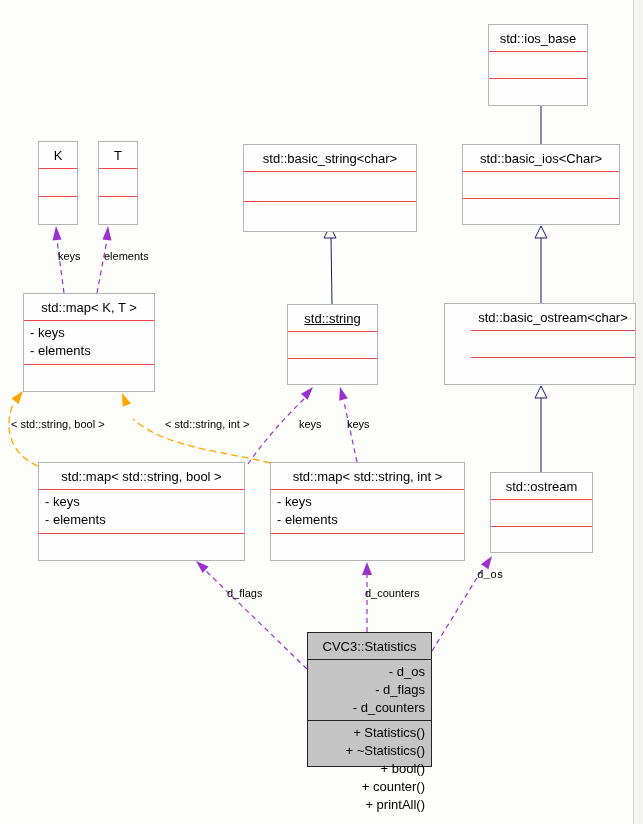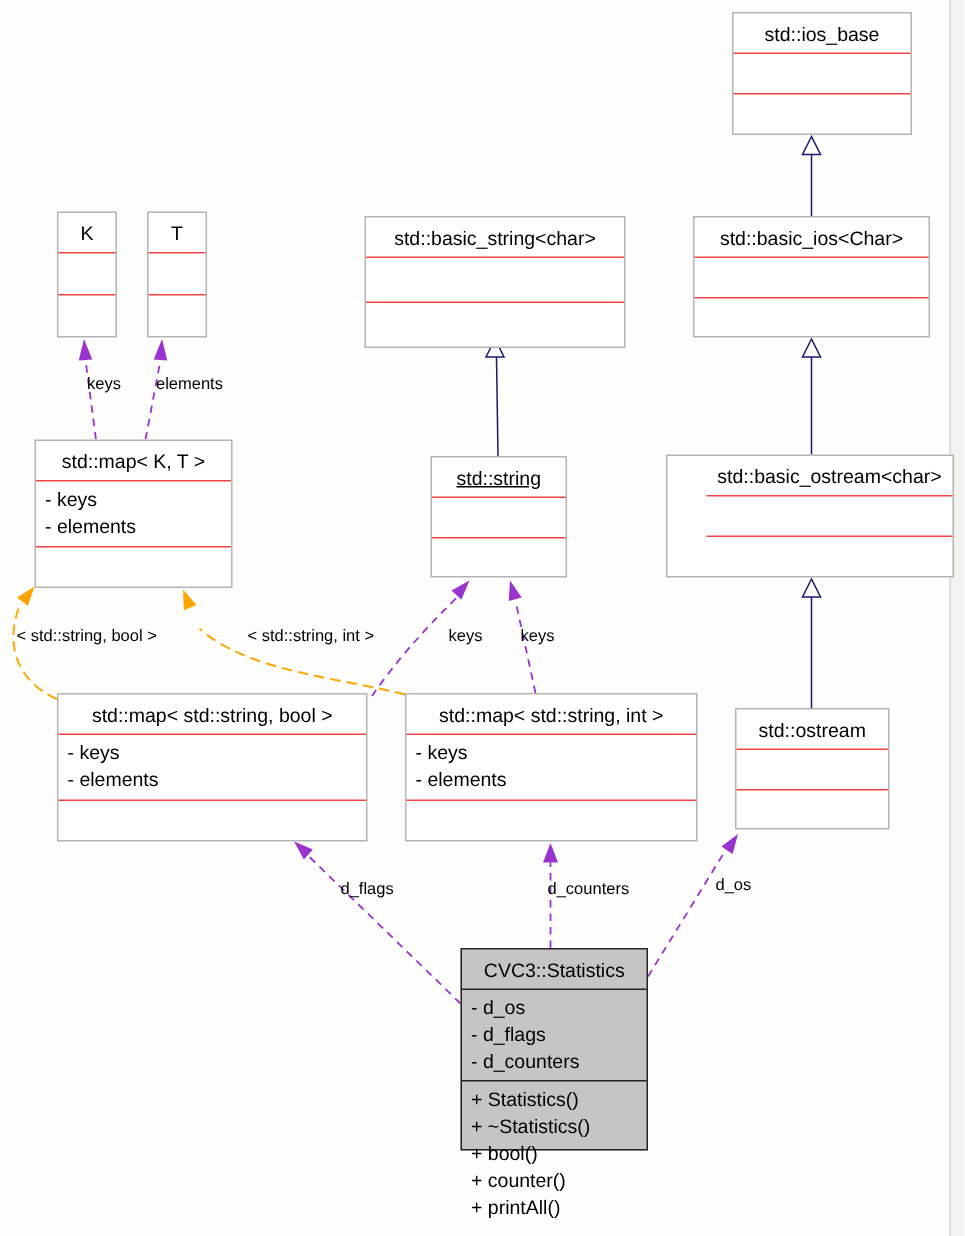--- a/index.html
+++ b/index.html
@@ -26,21 +26,21 @@
   .uml-attrs, .uml-ops {
     border-top:1px solid #ef4444; padding:3px 6px;
     line-height:18px; box-sizing:border-box;
   }
   .flex1 { flex:1 1 auto; }
   .fix27 { flex:0 0 27px; }
   .auto  { flex:0 0 auto; }
   .uml-line { white-space:nowrap; }
 
   .uml-node.focus { background:#c5c5c5; border:1px solid #242424; }
-  .uml-node.focus .uml-attrs, .uml-node.focus .uml-ops { border-top:1px solid #242424; }
+  .uml-node.focus .uml-attrs, .uml-node.focus .uml-ops { border-top:1px solid #242424;text-align:right; }
 
   .edge-label {
     position:absolute; font-size:11px; white-space:nowrap; color:#000; z-index:3;
   }
 </style>
 </head>
 <body>
 
 <div id="canvas">
 
@@ -101,21 +101,21 @@
         <path d="M38,466 C14,456 2,432 13,404"></path>
         <polygon points="23,391 18.6,404 11.4,398.4" fill="#ffa500" stroke="none"></polygon>
       </g>
       <g>
         <path d="M270,463 C228,452 165,448 133,419"></path>
         <polygon points="122,393 131,403.4 122.6,406.8" fill="#ffa500" stroke="none"></polygon>
       </g>
     </g>
   </svg>
 
-  <div class="uml-node" style="left:488px; top:8px; width:120px; height:82px;">
+  <div class="uml-node" style="left:488px; top:24px; width:100px; height:82px;">
     <div class="uml-title">std::ios_base</div>
     <div class="uml-attrs flex1"></div>
     <div class="uml-ops flex1"></div>
   </div>
 
   <div class="uml-node" style="left:38px; top:141px; width:40px; height:84px;">
     <div class="uml-title">K</div>
     <div class="uml-attrs flex1"></div>
     <div class="uml-ops flex1"></div>
   </div>
@@ -200,16 +200,16 @@
   </div>
 
   <div class="edge-label" style="left:58px;  top:250px;">keys</div>
   <div class="edge-label" style="left:104px; top:250px;">elements</div>
   <div class="edge-label" style="left:299px; top:418px;">keys</div>
   <div class="edge-label" style="left:347px; top:418px;">keys</div>
   <div class="edge-label" style="left:11px;  top:418px;">&lt; std::string, bool &gt;</div>
   <div class="edge-label" style="left:165px; top:418px;">&lt; std::string, int &gt;</div>
   <div class="edge-label" style="left:227px; top:587px;">d_flags</div>
   <div class="edge-label" style="left:365px; top:587px;">d_counters</div>
-  <div class="edge-label" style="left:477px; top:584px;">d_os</div>
+  <div class="edge-label" style="left:477px; top:569px;font-family:Liberation Mono, monospace;">d_os</div>
 
   <div id="page-margin-right"></div>
 </div>
 
 </body></html>

